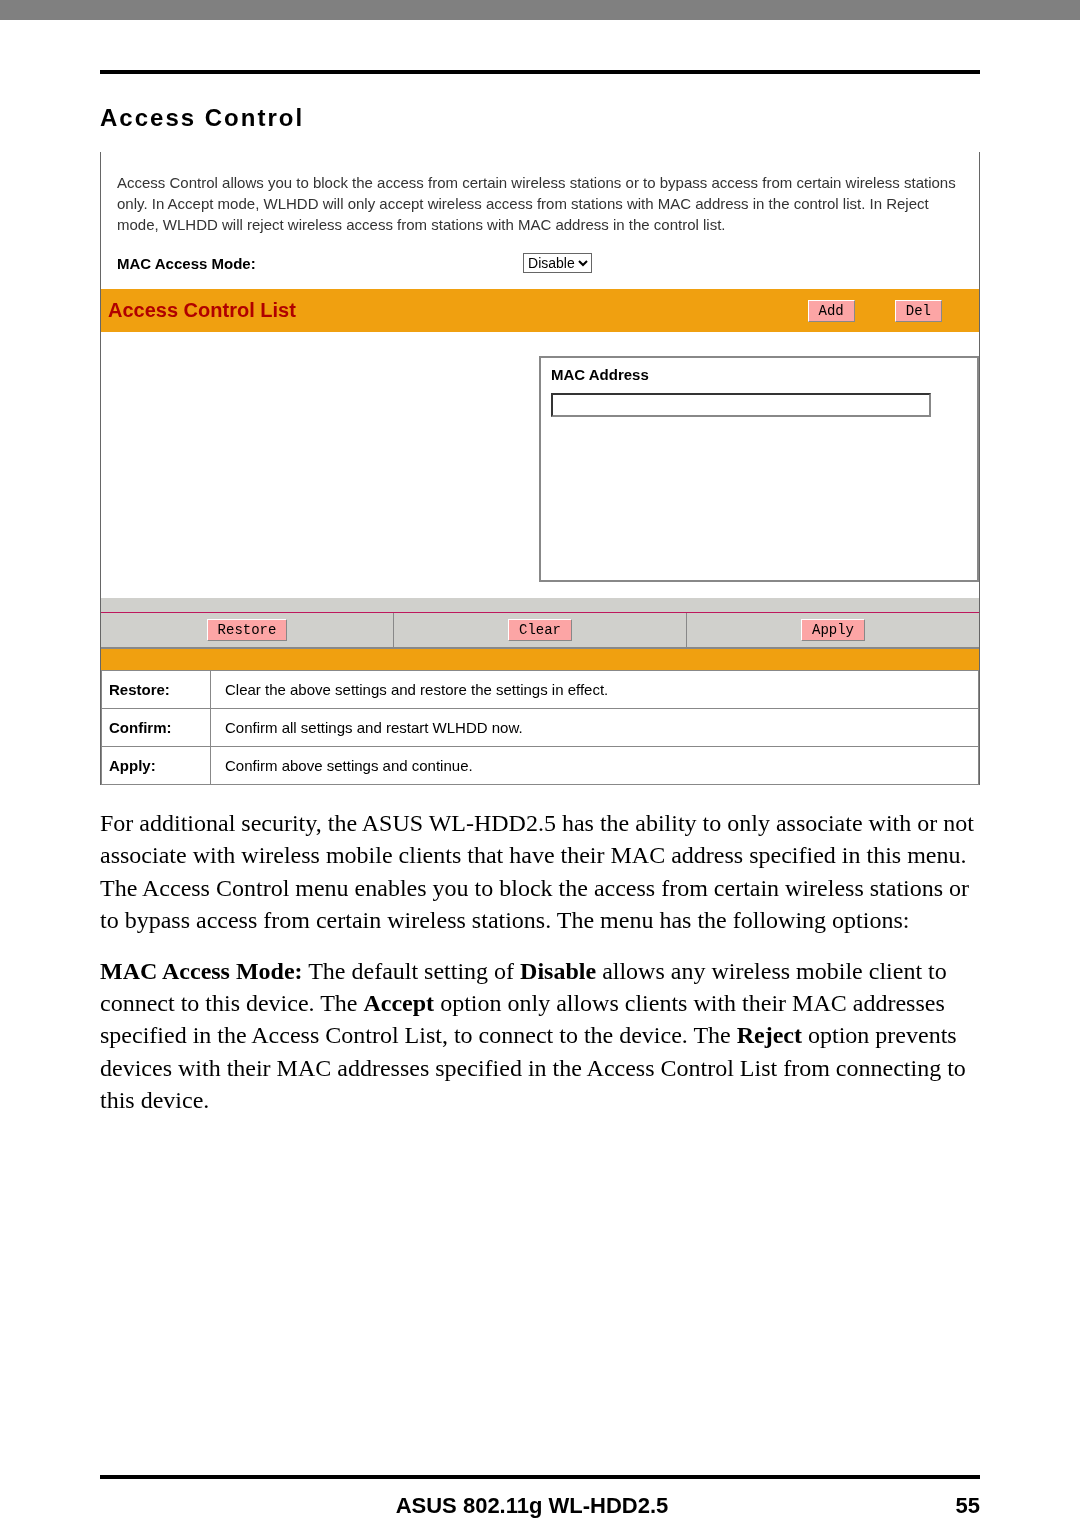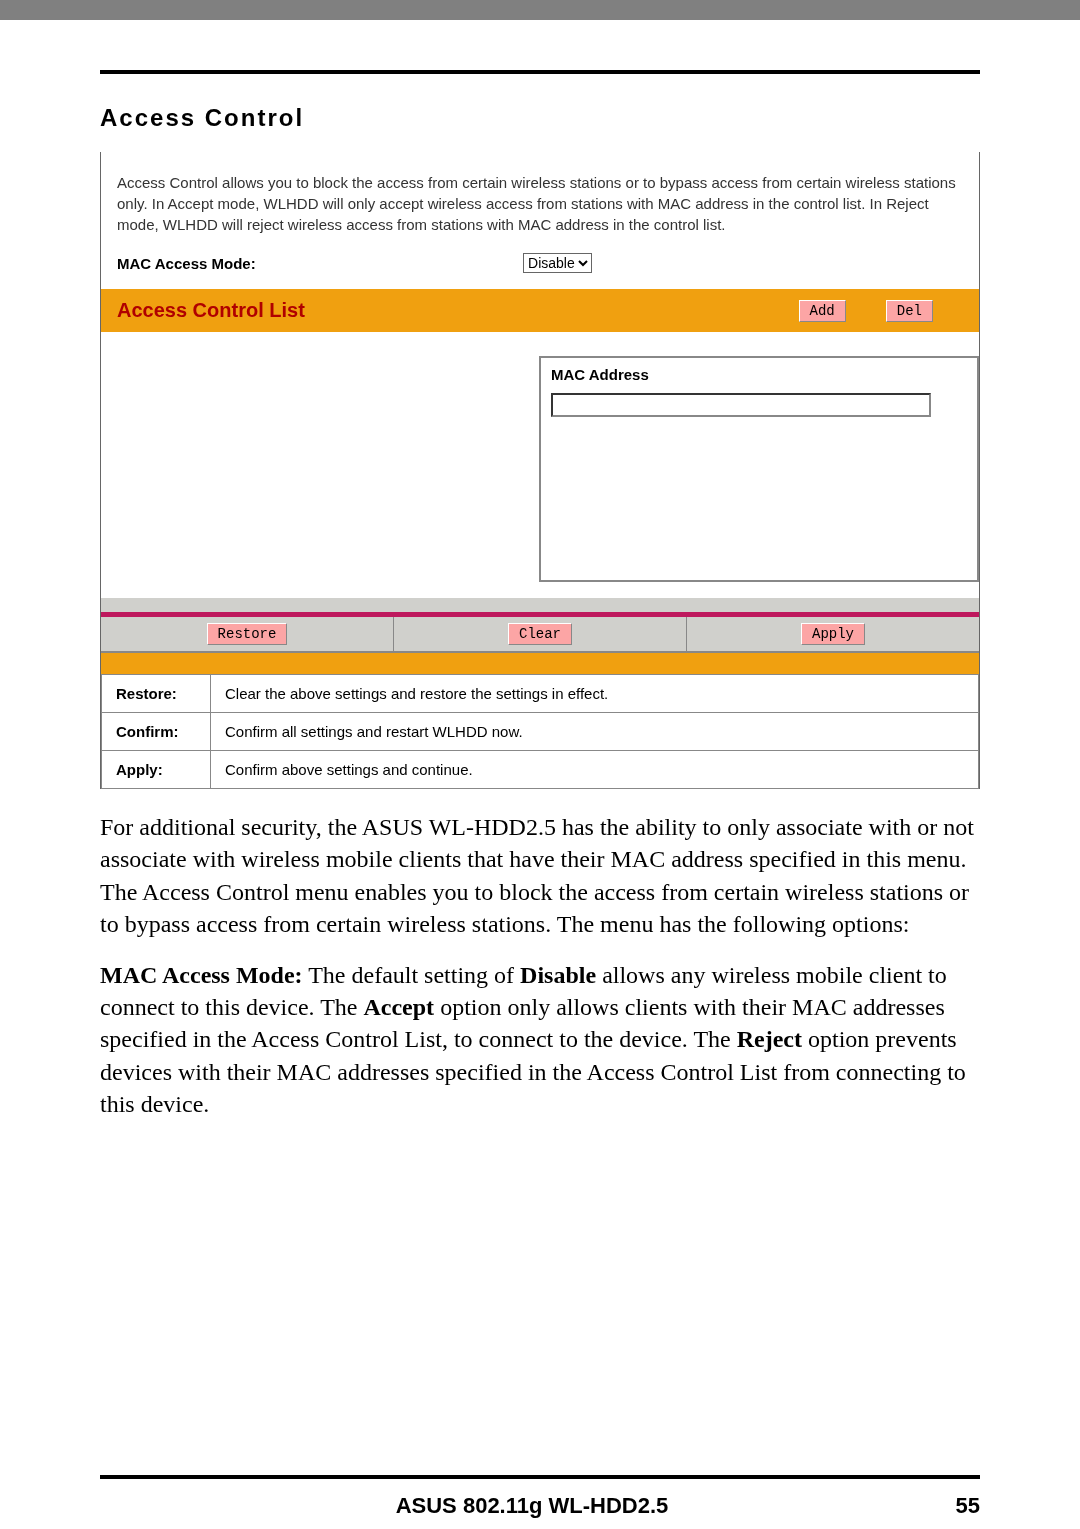--- a/index.html
+++ b/index.html
@@ -61,21 +61,21 @@
       width: 48%;
     }
     .mode-select {
       font-family: Arial, sans-serif;
       font-size: 14px;
       border: 1px solid #666;
       background: #fff;
     }
     .acl-header {
       background: #f0a010;
-      padding: 10px 16px;
+      padding: 10px 7px;
       display: flex;
       align-items: center;
     }
     .acl-header .title {
       color: #b00000;
       font-family: Arial, sans-serif;
       font-weight: bold;
       font-size: 20px;
       flex: 1;
     }
@@ -124,21 +124,21 @@
     .mac-table .spacer-row td {
       height: 160px;
     }
     .gray-bar {
       background: #d0d0cc;
       height: 14px;
     }
     .button-row {
       background: #d0d0cc;
       display: flex;
-      border-top: 5px solid #be185d;
+      border-top: 1px solid #be185d;
       border-bottom: 1px solid #888;
     }
     .button-cell {
       flex: 1;
       text-align: center;
       padding: 6px 0;
     }
     .button-cell + .button-cell {
       border-left: 1px solid #888;
     }
@@ -153,20 +153,21 @@
     }
     .defs-table td {
       border: 1px solid #888;
       padding: 10px 14px;
       font-family: Arial, sans-serif;
       font-size: 15px;
     }
     .defs-table td:first-child {
       font-weight: bold;
       width: 109px;
+      padding-left: 7px;
     }
     .body-text {
       font-size: 24px;
       line-height: 1.35;
       margin-top: 22px;
     }
     .body-text-2 {
       font-size: 24px;
       line-height: 1.35;
       margin-top: 18px;

